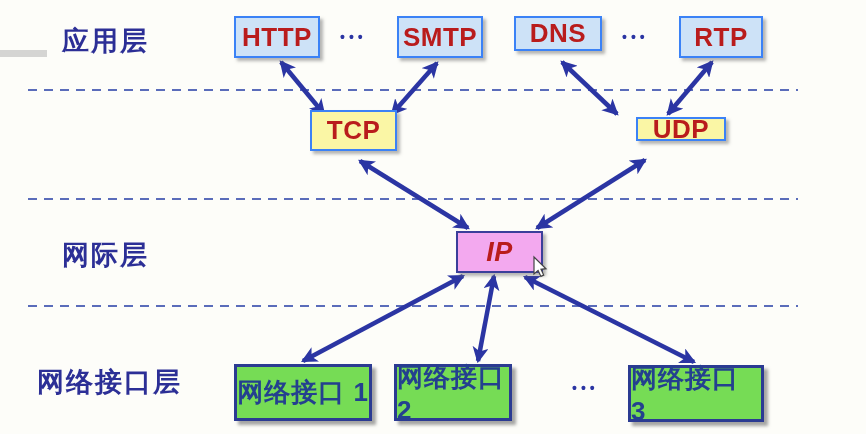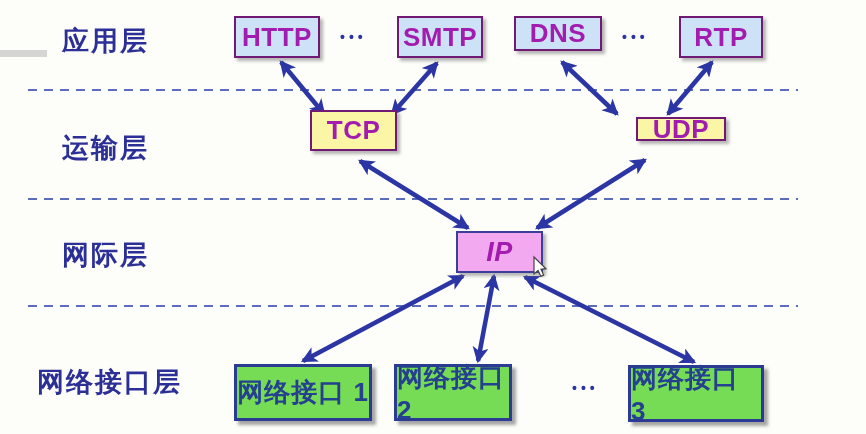--- a/index.html
+++ b/index.html
@@ -4,21 +4,21 @@
 <style>
   html,body{margin:0;padding:0;background:#e8e8e8;}
   .stage{
     position:relative;width:866px;height:434px;overflow:hidden;
     background:#fdfdf9;
     font-family:"Liberation Sans","DejaVu Sans",sans-serif;
   }
   .layerline-svg,.arrow-svg{position:absolute;left:0;top:0;z-index:1;}
   .box{
     position:absolute;display:flex;align-items:center;justify-content:center;
-    border:2px solid #701a75;color:#a21caf;font-weight:bold;
+    border:2px solid #3b82f6;color:#b91c1c;font-weight:bold;
     box-shadow:3px 3px 3px rgba(110,110,110,.5);z-index:2;box-sizing:border-box;
     letter-spacing:.5px;
   }
   .box.app{background:#cde2f7;font-size:26px;}
   .box.transport{background:#faf6a5;font-size:26px;}
   .box.internet{background:#f3a9ef;border-color:#3b3f9a;font-size:27px;}
   .box.netif{background:#76dc55;border-color:#2b3b92;border-width:3px;font-size:26px;color:#24408f;
     box-shadow:4px 4px 3px rgba(95,95,95,.55);letter-spacing:1px;}
   .layer-label{
     position:absolute;color:#2c2f96;font-weight:bold;font-size:27px;z-index:2;
@@ -61,21 +61,20 @@
       <line x1="712" y1="62" x2="668" y2="114"></line>
       <line x1="360" y1="161" x2="468" y2="228"></line>
       <line x1="645" y1="160" x2="537" y2="228"></line>
       <line x1="463" y1="276" x2="303" y2="361"></line>
       <line x1="494" y1="276" x2="478" y2="361"></line>
       <line x1="525" y1="277" x2="694" y2="362"></line>
     </g>
   </svg>
 
   <div class="layer-label" style="left:62px;top:23px;">应用层</div>
-  <div class="layer-label" style="left:62px;top:130px;">运输层</div>
   <div class="layer-label" style="left:62px;top:237px;">网际层</div>
   <div class="layer-label" style="left:37px;top:364px;">网络接口层</div>
 
   <div class="box app" style="left:234px;top:16px;width:86px;height:42px;">HTTP</div>
   <div class="box app" style="left:397px;top:16px;width:86px;height:42px;">SMTP</div>
   <div class="box app" style="left:514px;top:16px;width:88px;height:35px;">DNS</div>
   <div class="box app" style="left:679px;top:16px;width:84px;height:42px;">RTP</div>
 
   <div class="box transport" style="left:310px;top:110px;width:87px;height:41px;">TCP</div>
   <div class="box transport" style="left:636px;top:117px;width:90px;height:24px;">UDP</div>

